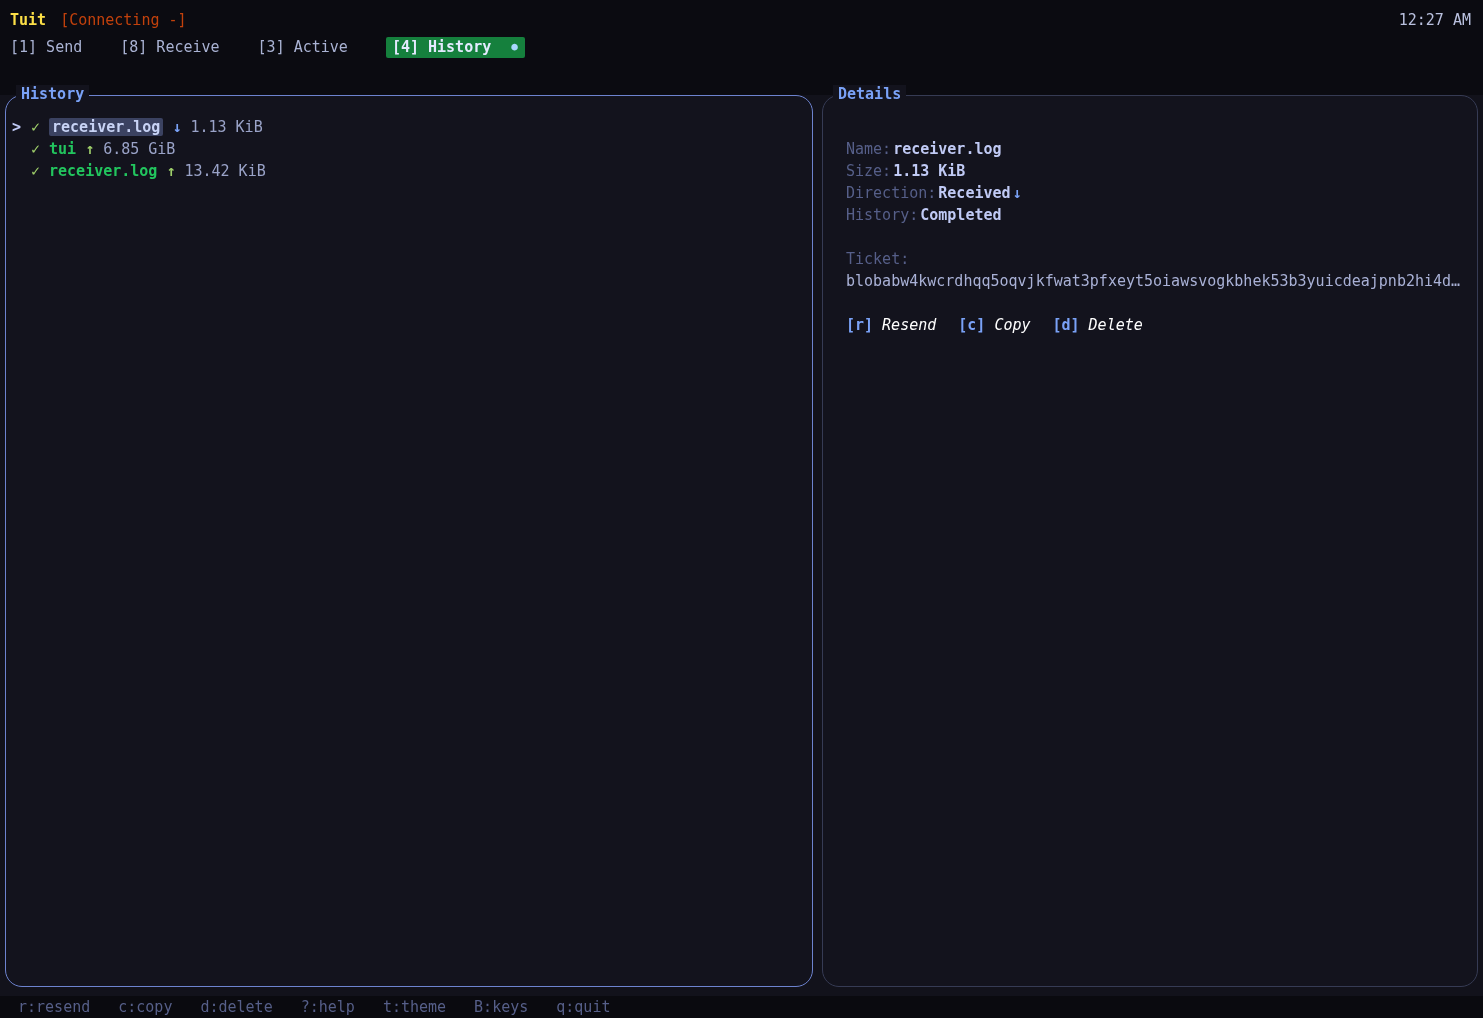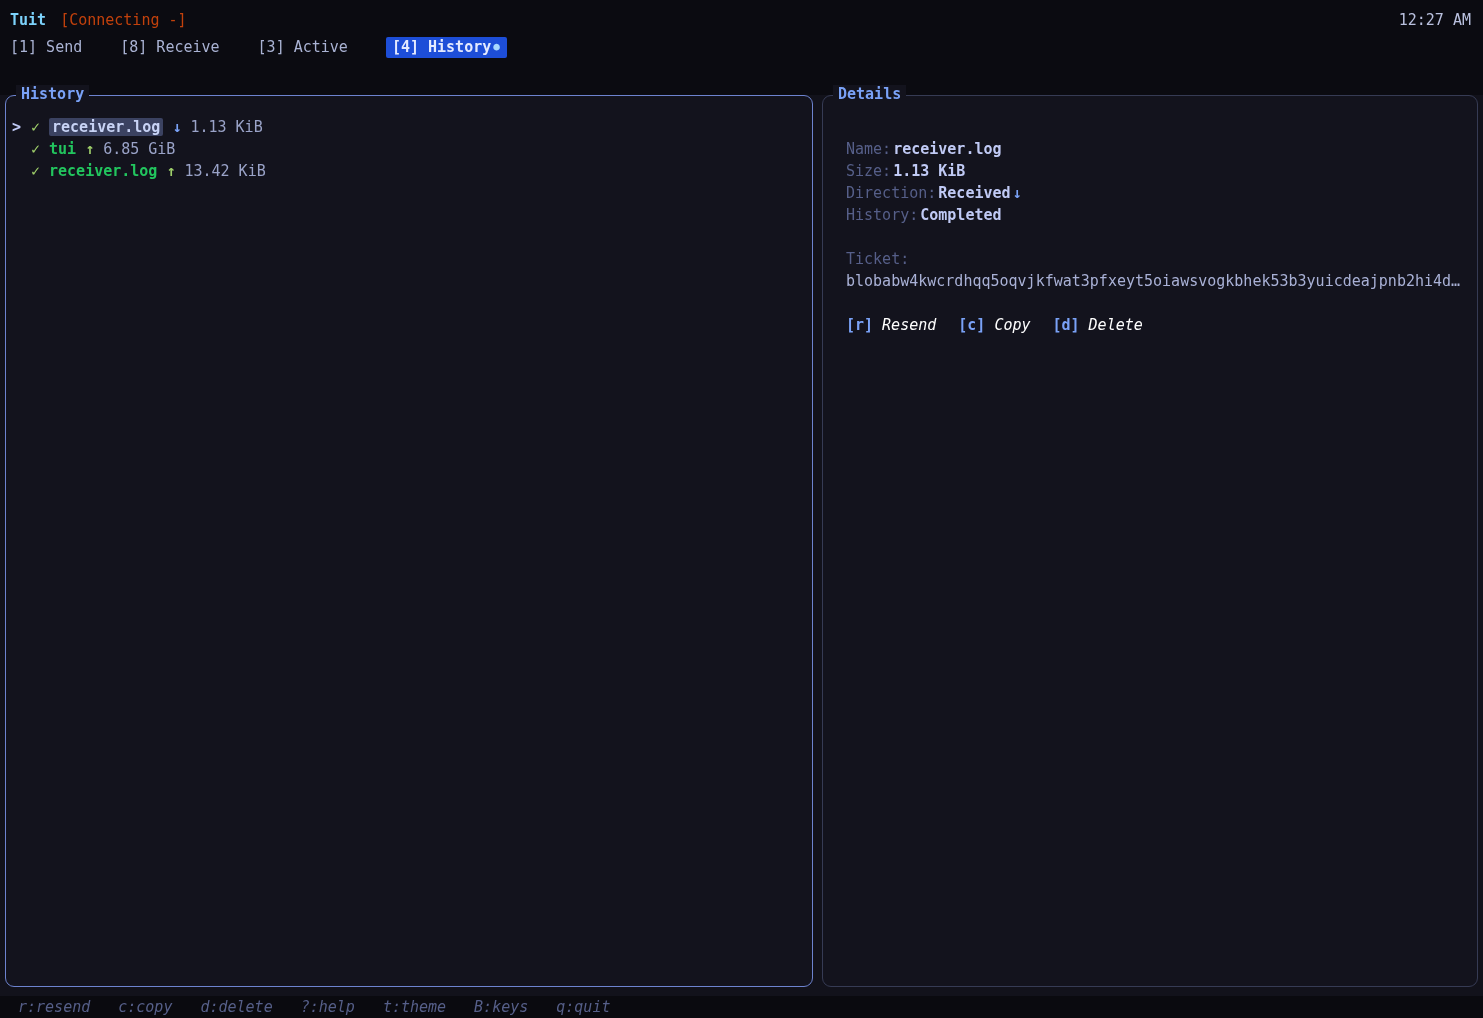--- a/index.html
+++ b/index.html
@@ -10,35 +10,35 @@
     background: #0d0d13;
     color: #a9b1d6;
     overflow: hidden;
   }
   .screen { width: 1483px; height: 1018px; display: flex; flex-direction: column; background: #12121b; }
 
   
   .topbar { height: 95px; background: #0b0b11; padding: 8px 12px 0 10px; flex: 0 0 auto; }
   .topbar-row1 { display: flex; justify-content: space-between; align-items: center; height: 24px; }
   .brand { display: flex; gap: 14px; align-items: baseline; }
-  .app-title { color: #7dd3fc; font-weight: 700; }
+  .app-title { color: #fde047; font-weight: 700; }
   .app-status { color: #c2410c; }
   .clock { color: #b9c0de; }
   .tabs { display: flex; gap: 38px; align-items: center; height: 26px; margin-top: 2px; }
   .tab { color: #aab3d4; cursor: pointer; white-space: pre; }
   .tab.active {
-    background: #1d4ed8; color: #e4eaff; font-weight: 700;
+    background: #15803d; color: #e4eaff; font-weight: 700;
     padding: 1px 7px 2px 6px; border-radius: 2px;
-    display: inline-flex; gap: 2px; align-items: center;
+    display: inline-flex; gap: 20px; align-items: center;
   }
   .tab-dot { color: #a8d8ff; font-size: 11px; }
 
   
   .panels { flex: 1 1 auto; display: flex; gap: 9px; margin: 0 5px 9px 5px; min-height: 0; }
-  .panel { position: relative; border-radius: 9px; background: #13131d; }
+  .panel { position: relative; border-radius: 17px; background: #13131d; }
   .panel-title {
     position: absolute; top: -11px; left: 10px; background: #13131d;
     padding: 0 5px; color: #7aa2f7; font-weight: 700;
   }
   .history-panel { flex: 0 0 808px; border: 1px solid #6d83cf; }
   .details-panel { flex: 1 1 auto; border: 1px solid #363b54; }
 
   
   .rows { padding: 20px 8px 0 6px; }
   .row { display: flex; align-items: center; height: 22px; gap: 9px; cursor: pointer; white-space: pre; }
@@ -63,21 +63,21 @@
     white-space: nowrap; overflow: hidden; max-width: 616px;
   }
   .actions { display: flex; gap: 22px; height: 22px; align-items: center; }
   .action { display: inline-flex; gap: 9px; cursor: pointer; }
   .akey { color: #7aa2f7; font-weight: 700; }
   .alabel { color: #ffffff; font-style: italic; }
 
   
   .statusbar {
     flex: 0 0 22px; background: #0a0a0f; display: flex; gap: 28px;
-    align-items: center; padding-left: 18px; color: #565f89; font-style: italic;
+    align-items: center; padding-left: 18px; color: #565f89;
   }
   .hint { cursor: pointer; white-space: pre; }
 </style>
 </head>
 <body>
 
 <div class="screen">
 
   <header class="topbar">
     <div class="topbar-row1">

